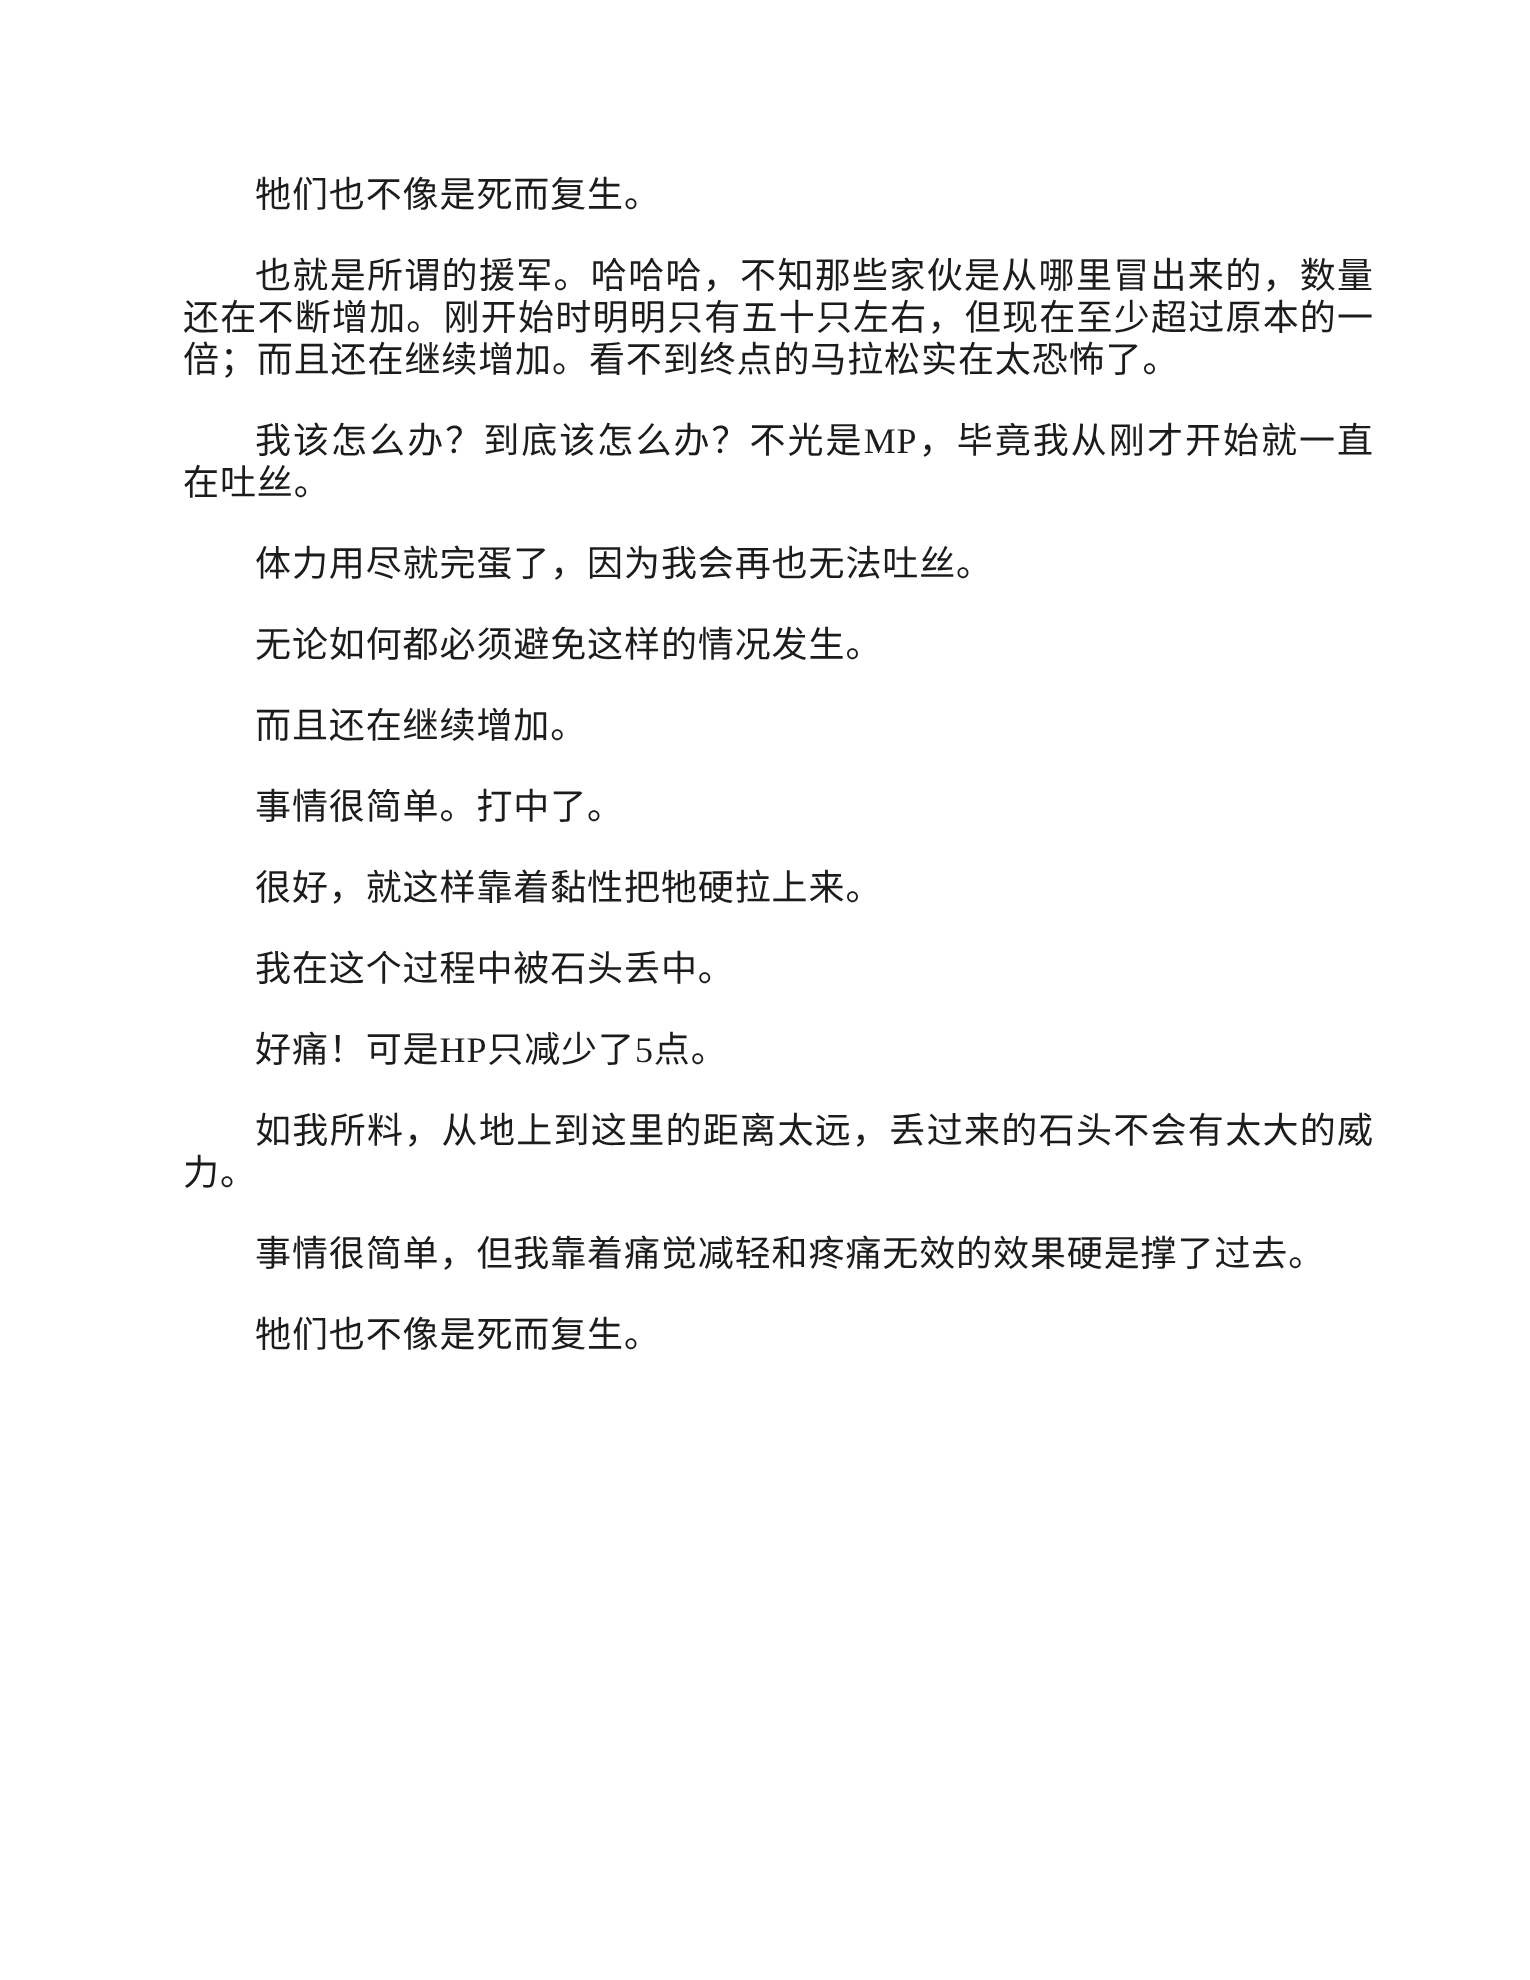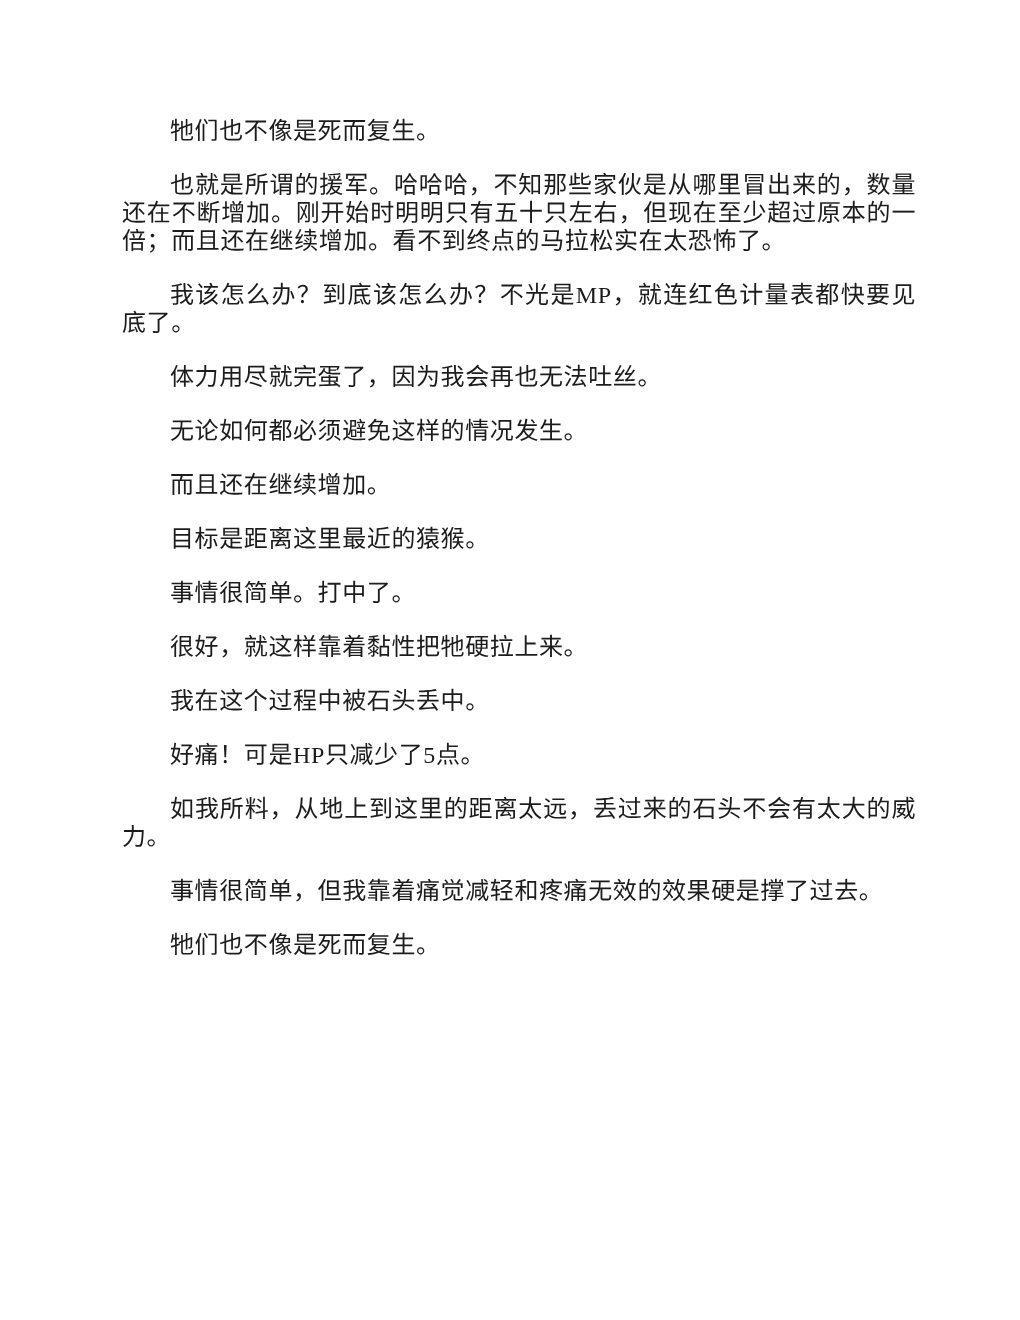--- a/index.html
+++ b/index.html
@@ -31,25 +31,24 @@
     text-indent: 2em;
     word-break: break-all;
   }
 </style>
 </head>
 <body>
 
 <div class="page" lang="zh-CN">
   <p>牠们也不像是死而复生。</p>
   <p>也就是所谓的援军。哈哈哈，不知那些家伙是从哪里冒出来的，数量还在不断增加。刚开始时明明只有五十只左右，但现在至少超过原本的一倍；而且还在继续增加。看不到终点的马拉松实在太恐怖了。</p>
-  <p>我该怎么办？到底该怎么办？不光是MP，就连红色计量表都快要见底了。</p>
+  <p>我该怎么办？到底该怎么办？不光是MP，毕竟我从刚才开始就一直在吐丝。</p>
   <p>体力用尽就完蛋了，因为我会再也无法吐丝。</p>
   <p>无论如何都必须避免这样的情况发生。</p>
   <p>而且还在继续增加。</p>
-  <p>目标是距离这里最近的猿猴。</p>
   <p>事情很简单。打中了。</p>
   <p>很好，就这样靠着黏性把牠硬拉上来。</p>
   <p>我在这个过程中被石头丢中。</p>
   <p>好痛！可是HP只减少了5点。</p>
   <p>如我所料，从地上到这里的距离太远，丢过来的石头不会有太大的威力。</p>
   <p>事情很简单，但我靠着痛觉减轻和疼痛无效的效果硬是撑了过去。</p>
   <p>牠们也不像是死而复生。</p>
 </div>
 
 </body></html>

